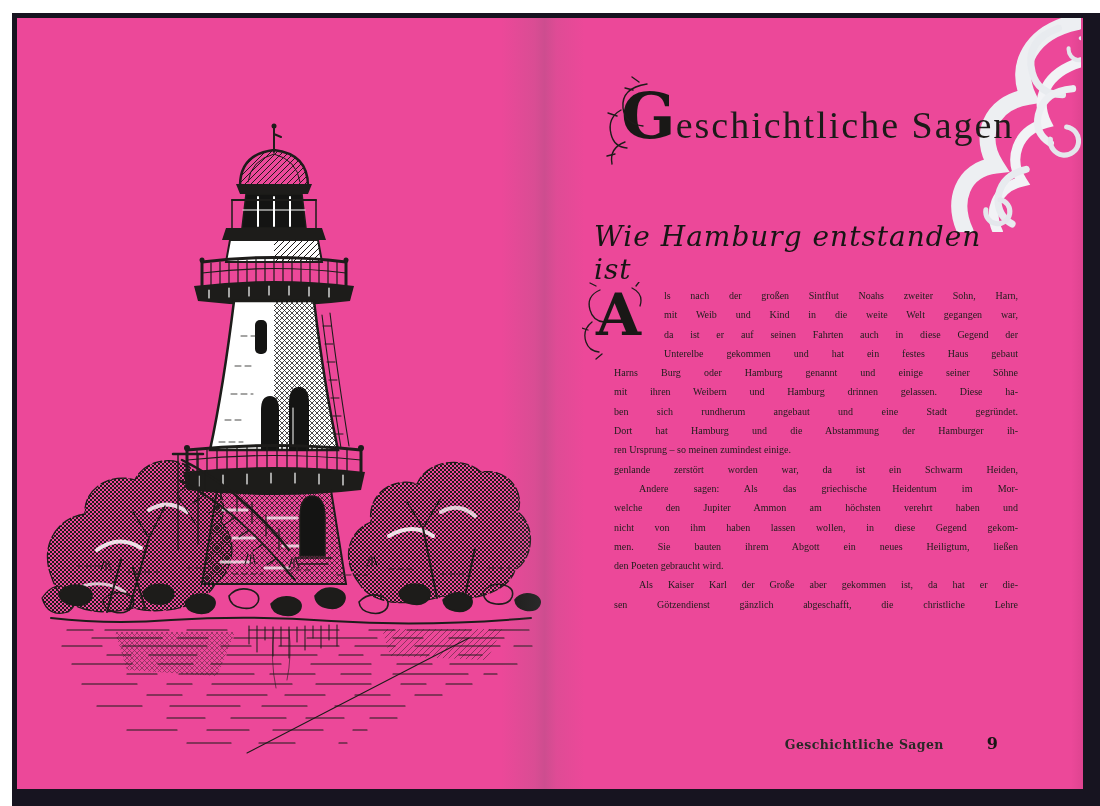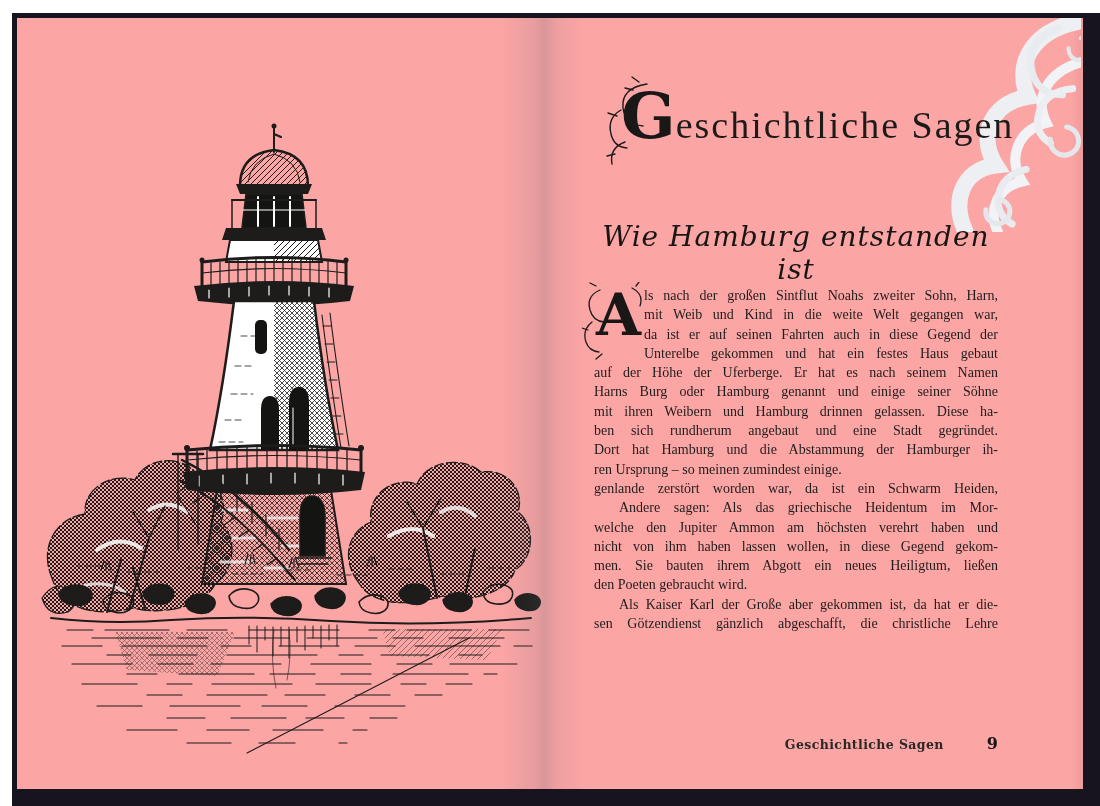--- a/index.html
+++ b/index.html
@@ -1,21 +1,21 @@
 <!DOCTYPE html>
 <html><head>
 <meta charset="utf-8">
 <style>
   html,body{margin:0;padding:0;}
   body{
     width:1100px;height:806px;position:relative;background:#ffffff;
     font-family:"Liberation Serif", serif; color:#1d1c1a; overflow:hidden;
   }
   .book{position:absolute;left:12px;top:13px;width:1088px;height:793px;background:#171420;}
-  .pages{position:absolute;left:5px;top:5px;width:1066px;height:771px;background:#fca5a5;overflow:hidden;}
+  .pages{position:absolute;left:5px;top:5px;width:1066px;height:771px;background:#ec4899;overflow:hidden;}
 
   
   .gutter{position:absolute;left:484px;top:0;width:84px;height:771px;pointer-events:none;
     background:linear-gradient(90deg, rgba(105,105,115,0) 0%, rgba(105,105,115,0.14) 40%,
       rgba(95,95,108,0.22) 52%, rgba(105,105,115,0.10) 66%, rgba(105,105,115,0) 100%);}
   .right-edge-shade{position:absolute;right:0;top:0;width:12px;height:771px;pointer-events:none;
     background:linear-gradient(90deg, rgba(0,0,0,0) 0%, rgba(0,0,0,0.06) 100%);}
 
   
   .ornament{position:absolute;right:2px;top:0;width:152px;height:214px;}
@@ -23,26 +23,26 @@
   
   .illustration{position:absolute;left:20px;top:80px;width:508px;height:660px;}
 
   
   .chapter{position:absolute;left:604px;top:66px;white-space:nowrap;}
   .chapter .initial{font-family:"DejaVu Serif", serif;font-weight:bold;font-size:64px;line-height:1;
     display:inline-block;vertical-align:baseline;position:relative;color:#191816;}
   .chapter .initial .fl{position:absolute;left:-18px;top:-8px;}
   .chapter .rest{font-family:"Liberation Serif", serif;font-size:38px;letter-spacing:2px;color:#1c1b19;}
 
-  .section-title{position:absolute;left:577px;top:202px;width:404px;text-align:center;
+  .section-title{position:absolute;left:577px;top:202px;width:404px;
     font-family:"DejaVu Serif", serif;font-style:italic;font-size:28px;letter-spacing:1px;color:#171614;}
 
   .bodytext{position:absolute;left:577px;top:268px;width:404px;}
-  .line{box-sizing:border-box;width:100%;height:19.3px;line-height:19.3px;font-size:14px;
-    text-align:justify;text-align-last:justify;white-space:nowrap;overflow:visible;color:#1e1d1b;}
+  .line{box-sizing:border-box;width:100%;height:19.3px;line-height:19.3px;font-size:10px;
+    text-align:justify;text-align-last:justify;white-space:nowrap;overflow:visible;color:#1e1d1b;margin-left:20px;}
   .line.pad{padding-left:50px;}
   .line.ind{padding-left:25px;}
   .line.last{text-align-last:left;}
 
   .dropcap{position:absolute;left:-12px;top:-4px;width:62px;height:80px;}
   .dropcap .letter{font-family:"DejaVu Serif", serif;font-weight:bold;font-size:58px;line-height:1;
     position:absolute;left:14px;top:4px;color:#191816;}
   .dropcap svg{position:absolute;left:0;top:0;}
 
   .footer{position:absolute;left:577px;top:716px;width:404px;display:flex;align-items:baseline;
@@ -239,21 +239,20 @@
             <path d="M14 4 l-6 -3 M6 48 l-6 -2 M54 4 l3 -4 M20 72 l-6 5"></path>
           </g>
         </svg>
         <span class="letter">A</span>
       </div>
       <div>
           <div class="line pad">ls nach der großen Sintflut Noahs zweiter Sohn, Harn,</div>
           <div class="line pad">mit Weib und Kind in die weite Welt gegangen war,</div>
           <div class="line pad">da ist er auf seinen Fahrten auch in diese Gegend der</div>
           <div class="line pad">Unterelbe gekommen und hat ein festes Haus gebaut</div>
-          <div class="line">auf der Höhe der Uferberge. Er hat es nach seinem Namen</div>
           <div class="line">Harns Burg oder Hamburg genannt und einige seiner Söhne</div>
           <div class="line">mit ihren Weibern und Hamburg drinnen gelassen. Diese ha-</div>
           <div class="line">ben sich rundherum angebaut und eine Stadt gegründet.</div>
           <div class="line">Dort hat Hamburg und die Abstammung der Hamburger ih-</div>
           <div class="line last">ren Ursprung – so meinen zumindest einige.</div>
           <div class="line">genlande zerstört worden war, da ist ein Schwarm Heiden,</div>
           <div class="line ind">Andere sagen: Als das griechische Heidentum im Mor-</div>
           <div class="line">welche den Jupiter Ammon am höchsten verehrt haben und</div>
           <div class="line">nicht von ihm haben lassen wollen, in diese Gegend gekom-</div>
           <div class="line">men. Sie bauten ihrem Abgott ein neues Heiligtum, ließen</div>

